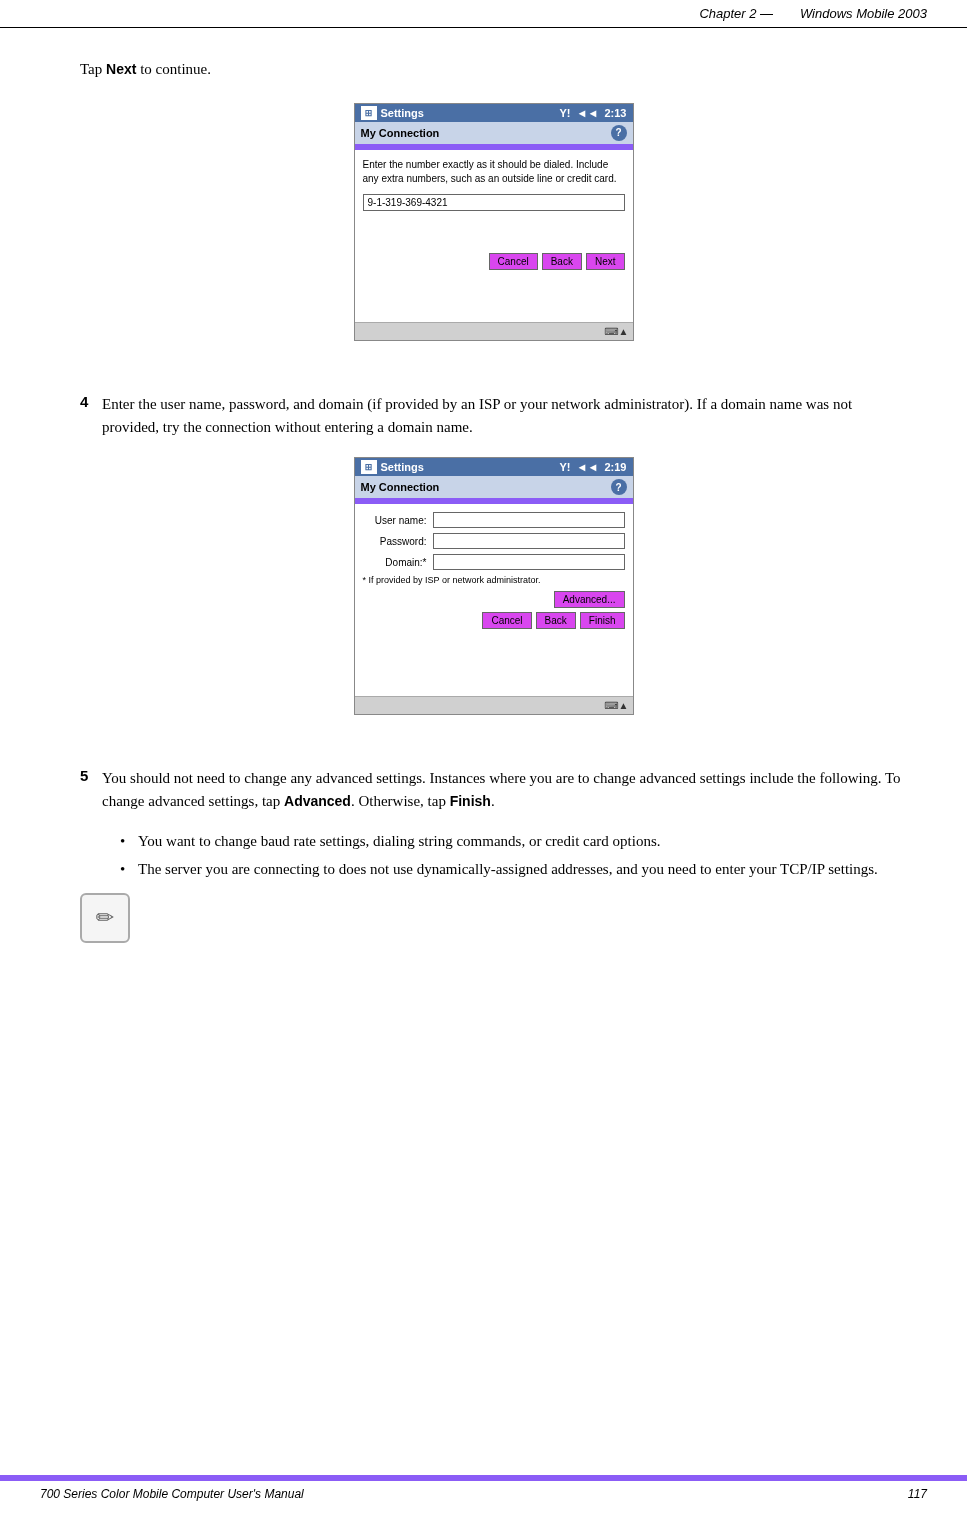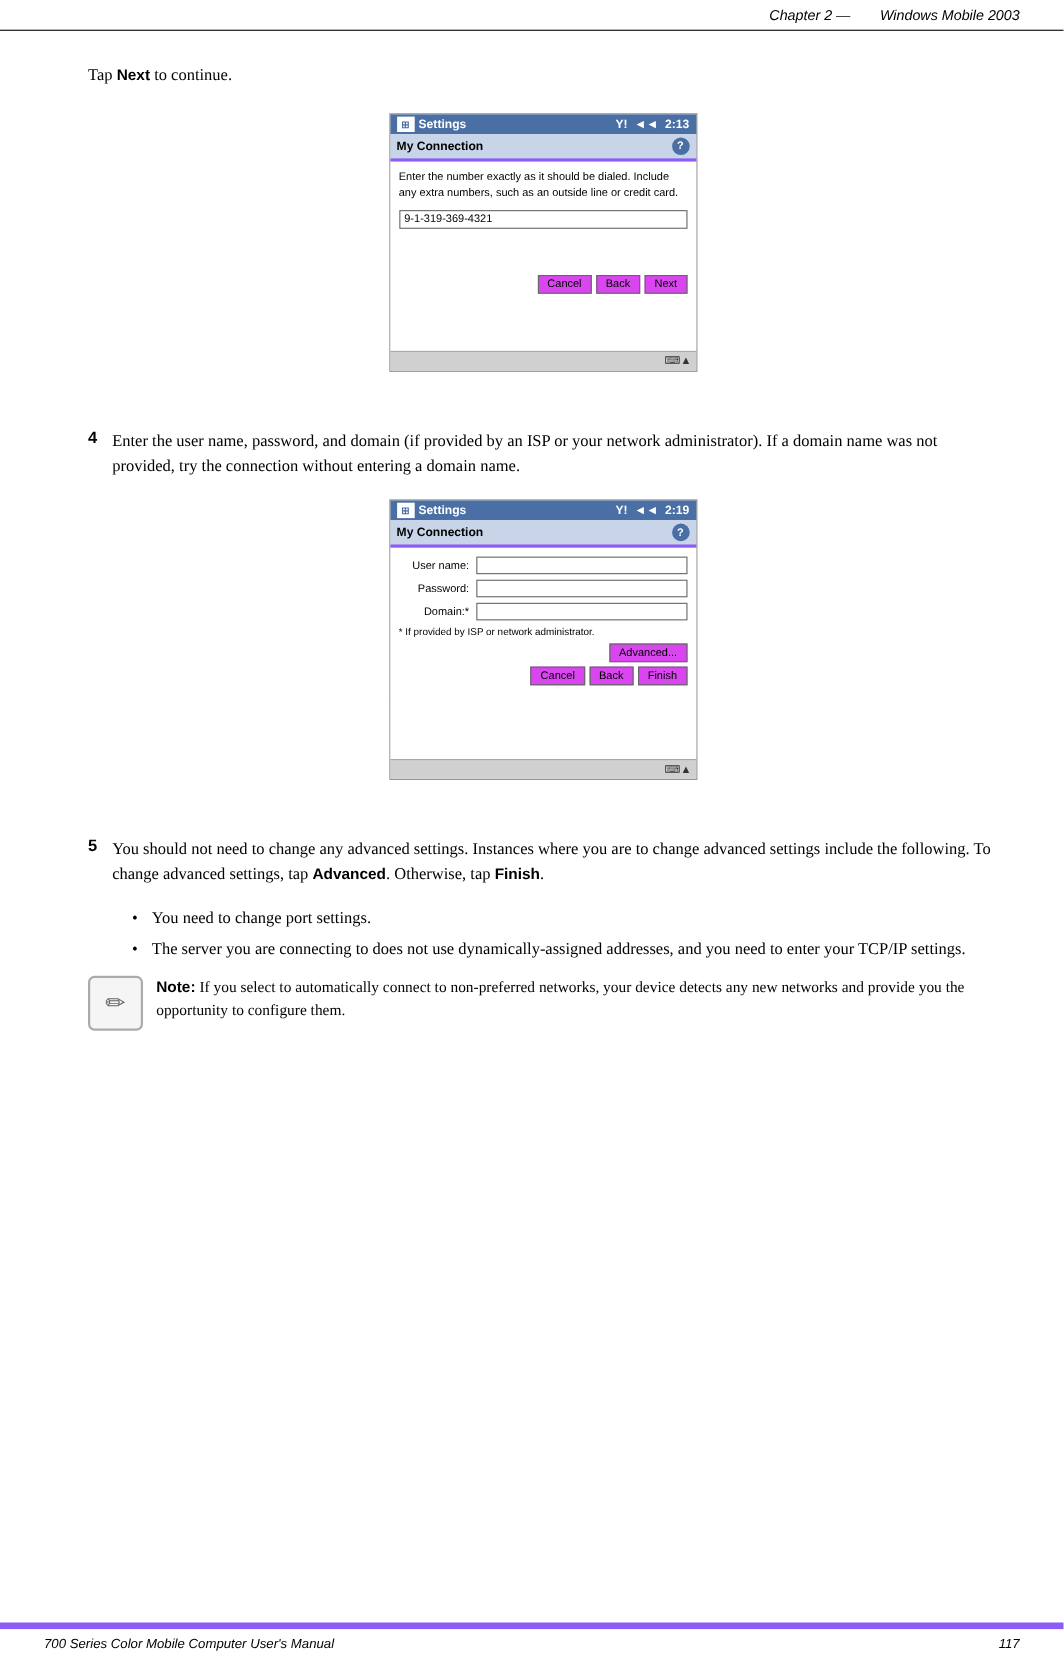--- a/index.html
+++ b/index.html
@@ -88,21 +88,21 @@
 
     
     .title-bar {
       background: #c8d4e8;
       display: flex;
       align-items: center;
       justify-content: space-between;
       padding: 3px 6px;
       font-size: 11px;
       font-weight: bold;
-      border-bottom: 3px solid #8b5cf6;
+      border-bottom: 6px solid #8b5cf6;
     }
     .title-bar-help {
       width: 16px;
       height: 16px;
       background: #4a6fa5;
       color: #fff;
       border-radius: 50%;
       display: flex;
       align-items: center;
       justify-content: center;
@@ -402,29 +402,26 @@
   </div>
 
   <div class="step-block">
     <span class="step-number">5</span>
     <span class="step-text">
       <span>You should not need to change any advanced settings. Instances where you are to change advanced settings include the following. To change advanced settings, tap </span><span class="step-bold">Advanced</span><span>. Otherwise, tap </span><span class="step-bold">Finish</span><span>.</span>
     </span>
   </div>
 
   <ul class="bullet-list">
-    <li><span>You need to change port settings.</span></li>
+    <li><span>You want to change baud rate settings, dialing string commands, or credit card options.</span></li>
     <li><span>The server you are connecting to does not use dynamically-assigned addresses, and you need to enter your TCP/IP settings.</span></li>
   </ul>
 
   <div class="note-box">
     <div class="note-icon">✏</div>
-    <div class="note-text">
-      <span class="note-bold">Note:</span><span> If you select to automatically connect to non-preferred networks, your device detects any new networks and provide you the opportunity to configure them.</span>
-    </div>
   </div>
 
 </div>
 
 <div class="page-footer">
   <span>700 Series Color Mobile Computer User's Manual</span>
   <span>117</span>
 </div>
 
 </body></html>

